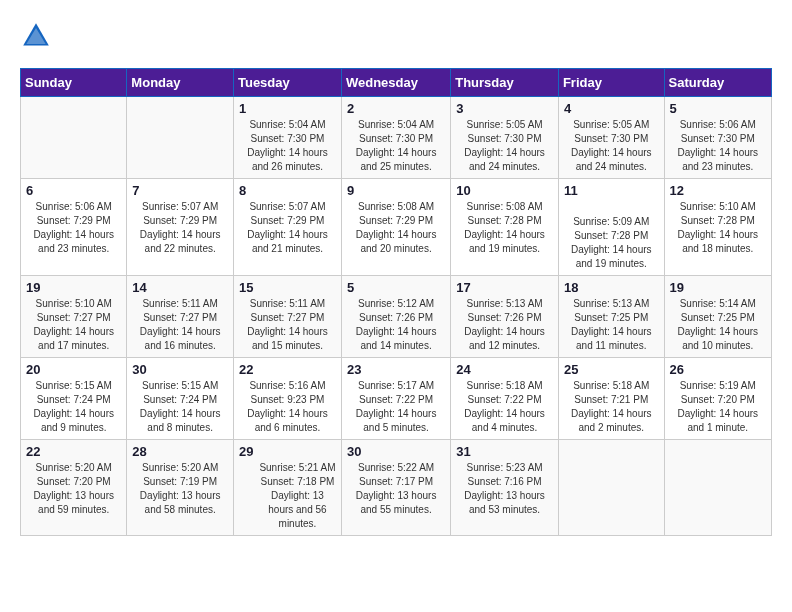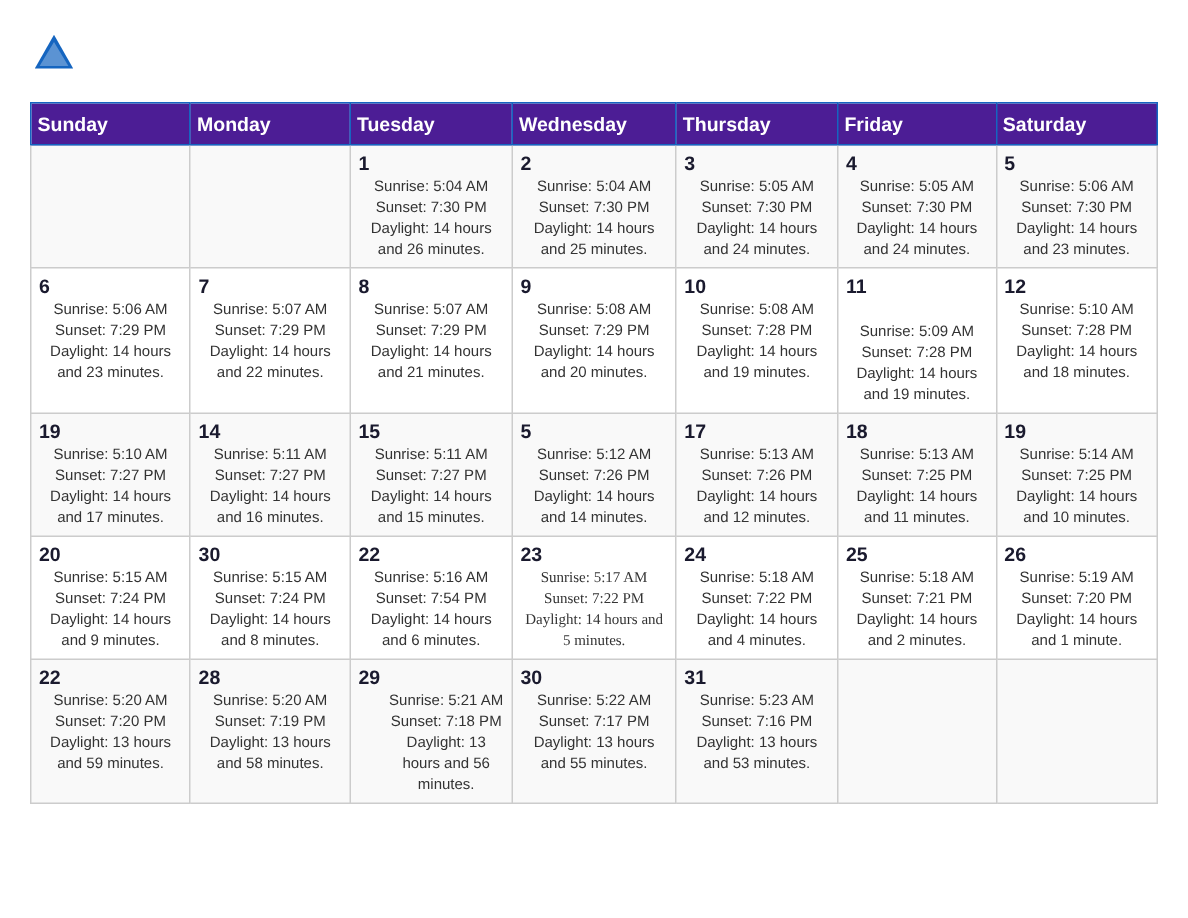--- a/index.html
+++ b/index.html
@@ -261,26 +261,26 @@
         </td>
         <td>
           <span class="day-num">30</span>
           <div class="day-info" style="white-space: pre-line;">Sunrise: 5:15 AM
 Sunset: 7:24 PM
 Daylight: 14 hours and 8 minutes.</div>
         </td>
         <td>
           <span class="day-num">22</span>
           <div class="day-info" style="white-space: pre-line;">Sunrise: 5:16 AM
-Sunset: 7:54 PM
+Sunset: 9:23 PM
 Daylight: 14 hours and 6 minutes.</div>
         </td>
         <td>
           <span class="day-num">23</span>
-          <div class="day-info" style="white-space: pre-line; font-family: Liberation Serif, serif;">Sunrise: 5:17 AM
+          <div class="day-info" style="white-space: pre-line;">Sunrise: 5:17 AM
 Sunset: 7:22 PM
 Daylight: 14 hours and 5 minutes.</div>
         </td>
         <td>
           <span class="day-num">24</span>
           <div class="day-info" style="white-space: pre-line;">Sunrise: 5:18 AM
 Sunset: 7:22 PM
 Daylight: 14 hours and 4 minutes.</div>
         </td>
         <td>

